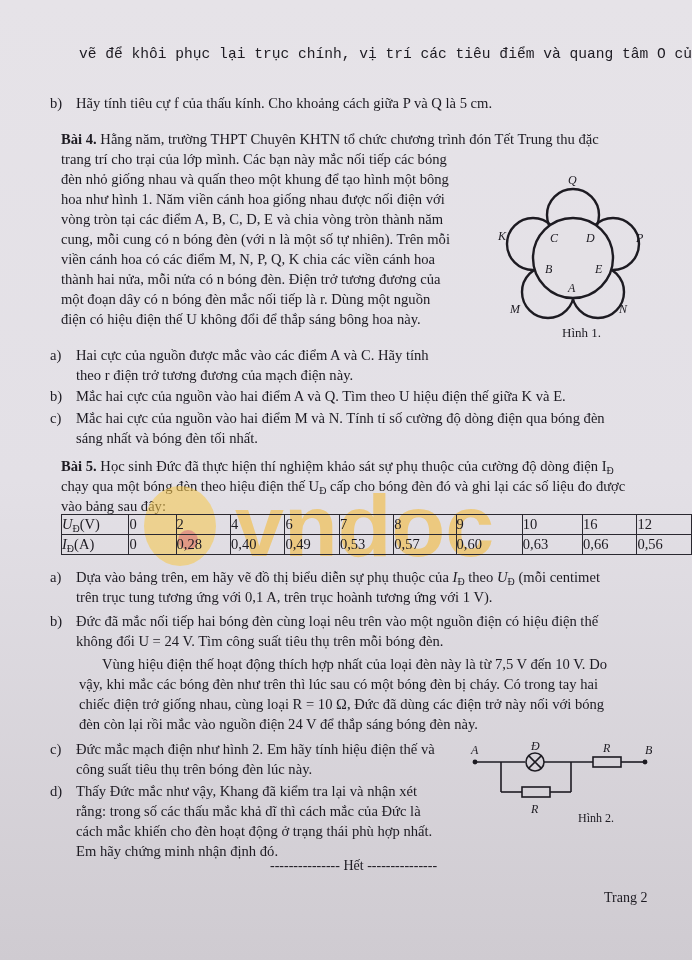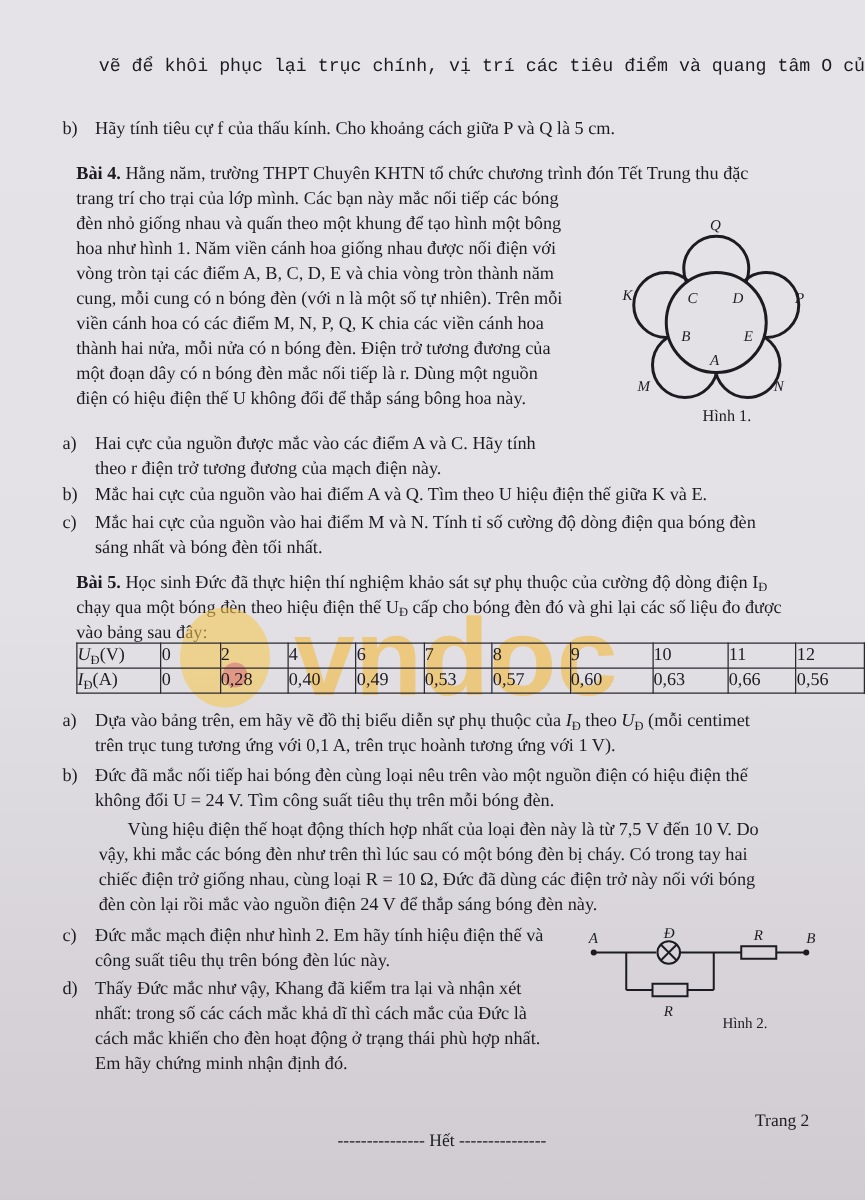--- a/index.html
+++ b/index.html
@@ -32,21 +32,21 @@
   .tbl td.c4 { width: 66px; }
   .tbl td.c5 { width: 60px; }
 
   .watermark { position: absolute; left: 140px; top: 478px; width: 380px; height: 90px; pointer-events: none; opacity: 0.55; }
 
   .fig1 { position: absolute; left: 488px; top: 170px; width: 170px; height: 170px; }
   .fig1-cap { position: absolute; left: 562px; top: 323px; font-size: 13px; }
   .fig2 { position: absolute; left: 465px; top: 738px; width: 200px; height: 80px; }
   .fig2-cap { position: absolute; left: 578px; top: 808px; font-size: 12px; }
 
-  .end { position: absolute; left: 270px; top: 856px; font-size: 14px; letter-spacing: 0; margin-top: 48px; }
+  .end { position: absolute; left: 270px; top: 856px; font-size: 14px; letter-spacing: 0; }
   .pageno { position: absolute; left: 604px; top: 888px; font-size: 14px; }
 </style>
 </head>
 <body>
 
 <div class="page">
 
   <div class="p" style="top:44px; left:79px;font-family:Liberation Mono, monospace;">
     <div class="line">vẽ để khôi phục lại trục chính, vị trí các tiêu điểm và quang tâm O của thấu kính, vị trí của</div>
   </div>
@@ -119,21 +119,21 @@
         <tr>
       <td class="h"><i>U</i><sub>Đ</sub><span>(V)</span></td>
       <td class="c">0</td>
       <td class="c2">2</td>
       <td class="c2">4</td>
       <td class="c2">6</td>
       <td class="c2">7</td>
       <td class="c3">8</td>
       <td class="c4">9</td>
       <td class="c5">10</td>
-      <td class="c2">11</td>
+      <td class="c2">16</td>
       <td class="c2">12</td>
     </tr>
     <tr>
       <td class="h"><i>I</i><sub>Đ</sub><span>(A)</span></td>
       <td class="c">0</td>
       <td class="c2">0,28</td>
       <td class="c2">0,40</td>
       <td class="c2">0,49</td>
       <td class="c2">0,53</td>
       <td class="c3">0,57</td>
@@ -157,21 +157,21 @@
   <div class="p" style="top:654px; left:79px;">
     <div class="line ind">Vùng hiệu điện thế hoạt động thích hợp nhất của loại đèn này là từ 7,5 V đến 10 V. Do</div>
     <div class="line">vậy, khi mắc các bóng đèn như trên thì lúc sau có một bóng đèn bị cháy. Có trong tay hai</div>
     <div class="line">chiếc điện trở giống nhau, cùng loại R = 10 Ω, Đức đã dùng các điện trở này nối với bóng</div>
     <div class="line">đèn còn lại rồi mắc vào nguồn điện 24 V để thắp sáng bóng đèn này.</div>
   </div>
   <div class="item" style="top:739px;">
     <span class="lbl">c)</span><span class="txt"><div>Đức mắc mạch điện như hình 2. Em hãy tính hiệu điện thế và</div><div>công suất tiêu thụ trên bóng đèn lúc này.</div></span>
   </div>
   <div class="item" style="top:781px;">
-    <span class="lbl">d)</span><span class="txt"><div>Thấy Đức mắc như vậy, Khang đã kiểm tra lại và nhận xét</div><div>nhất: trong số các cách mắc khả dĩ thì cách mắc của Đức là</div><div>cách mắc khiến cho đèn hoạt động ở trạng thái phù hợp nhất.</div><div>Em hãy chứng minh nhận định đó.</div></span>
+    <span class="lbl">d)</span><span class="txt"><div>Thấy Đức mắc như vậy, Khang đã kiểm tra lại và nhận xét</div><div>rằng: trong số các thấu mắc khả dĩ thì cách mắc của Đức là</div><div>cách mắc khiến cho đèn hoạt động ở trạng thái phù hợp nhất.</div><div>Em hãy chứng minh nhận định đó.</div></span>
   </div>
 
   <svg class="fig2" viewBox="0 0 200 80">
     <g stroke="#1d1b22" stroke-width="1.6" fill="none">
       <line x1="10" y1="24" x2="60" y2="24"></line>
       <circle cx="70" cy="24" r="9"></circle>
       <line x1="63.6" y1="17.6" x2="76.4" y2="30.4"></line>
       <line x1="76.4" y1="17.6" x2="63.6" y2="30.4"></line>
       <line x1="79" y1="24" x2="128" y2="24"></line>
       <rect x="128" y="19" width="28" height="10"></rect>

